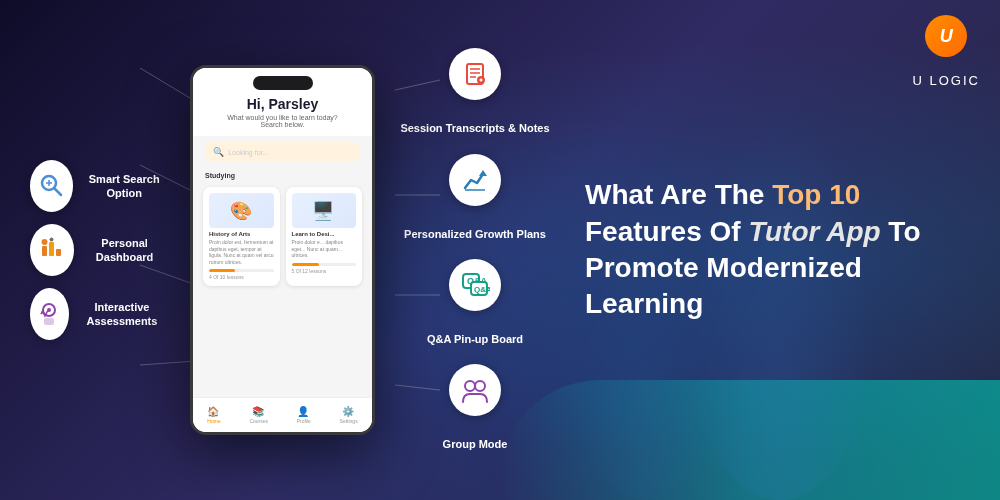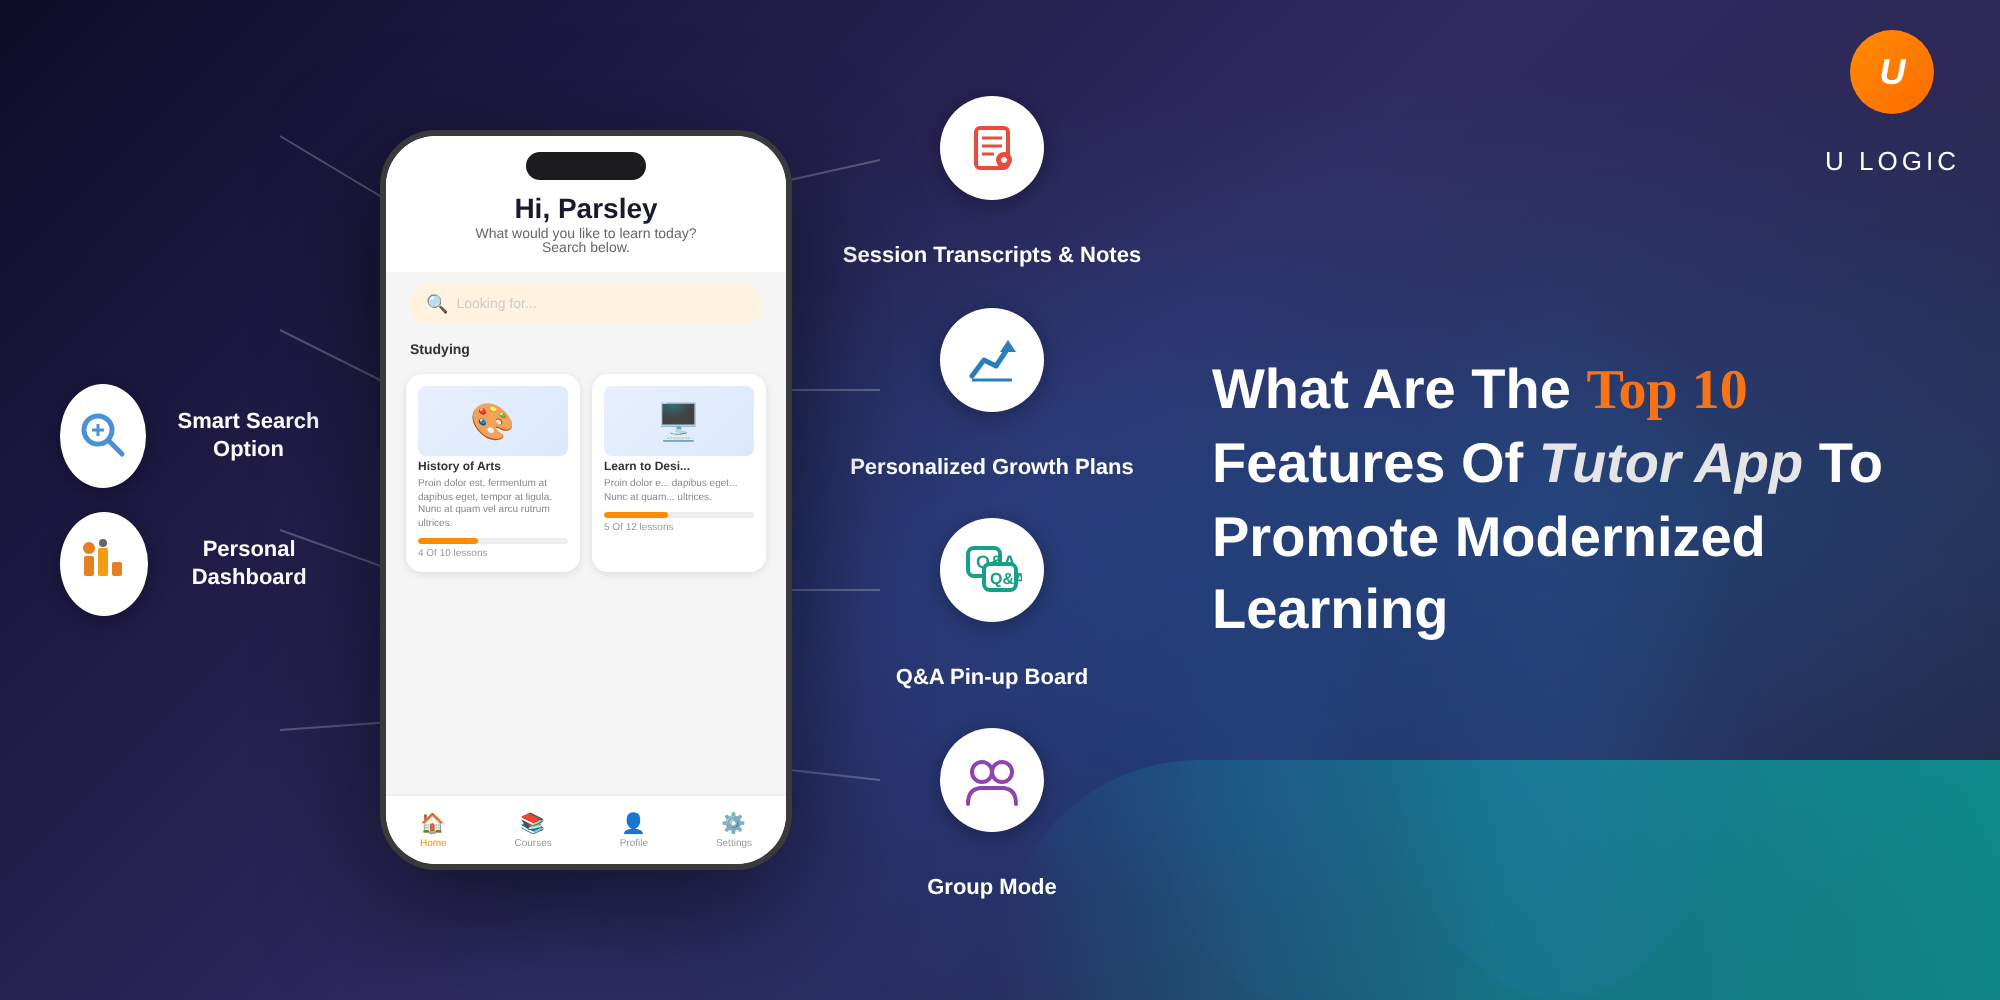--- a/index.html
+++ b/index.html
@@ -88,24 +88,24 @@
     }
 
     
     .phone-wrapper {
       position: relative;
       flex-shrink: 0;
       margin: 0 20px;
     }
 
     .phone {
-      width: 206px;
+      width: 185px;
       height: 370px;
       background: #1c1c1e;
-      border-radius: 28px;
+      border-radius: 16px;
       border: 3px solid #3a3a3c;
       position: relative;
       overflow: hidden;
       box-shadow: 0 20px 60px rgba(0,0,0,0.6), inset 0 0 0 2px #555;
     }
 
     .phone-notch {
       position: absolute;
       top: 8px;
       left: 50%;
@@ -278,23 +278,22 @@
     }
 
     .headline {
       font-size: 28px;
       font-weight: 700;
       color: white;
       line-height: 1.3;
     }
 
     .headline .highlight-teal {
-      color: #f97316;
+      color: #fdba74;
       font-weight: 800;
-      font-family: Liberation Serif, serif;
     }
 
     .headline .highlight-yellow {
       color: #e5e5e5;
       font-style: italic;
       font-weight: 800;
     }
 
     
     .logo {
@@ -381,20 +380,32 @@
           <rect x="18" y="13" width="5" height="7" rx="1" fill="#e67e22"></rect>
           <circle cx="6.5" cy="6" r="3" fill="#e67e22"></circle>
           <circle cx="13.5" cy="3.5" r="1.5" fill="#666" stroke="#666"></circle>
         </svg>
       </div>
       <div class="feature-label">Personal
 Dashboard</div>
     </div>
 
 
+    <div class="feature-item">
+      <div class="feature-icon">
+        <svg width="28" height="28" viewBox="0 0 28 28">
+          <circle cx="14" cy="10" r="6" fill="none" stroke="#8e44ad" stroke-width="2"></circle>
+          <path d="M8 10 L6 14 L8 12 L10 16 L12 12 L14 10" fill="none" stroke="#8e44ad" stroke-width="1.5"></path>
+          <rect x="9" y="18" width="10" height="7" rx="2" fill="#8e44ad" opacity="0.3"></rect>
+          <circle cx="14" cy="10" r="2" fill="#8e44ad"></circle>
+        </svg>
+      </div>
+      <div class="feature-label">Interactive
+Assessments</div>
+    </div>
 
   </div>
 
   <div class="phone-wrapper">
     <div class="phone">
       <div class="phone-notch"></div>
       <div class="phone-screen">
 
         <div class="screen-header">
           <div class="screen-hi">Hi, Parsley</div>

